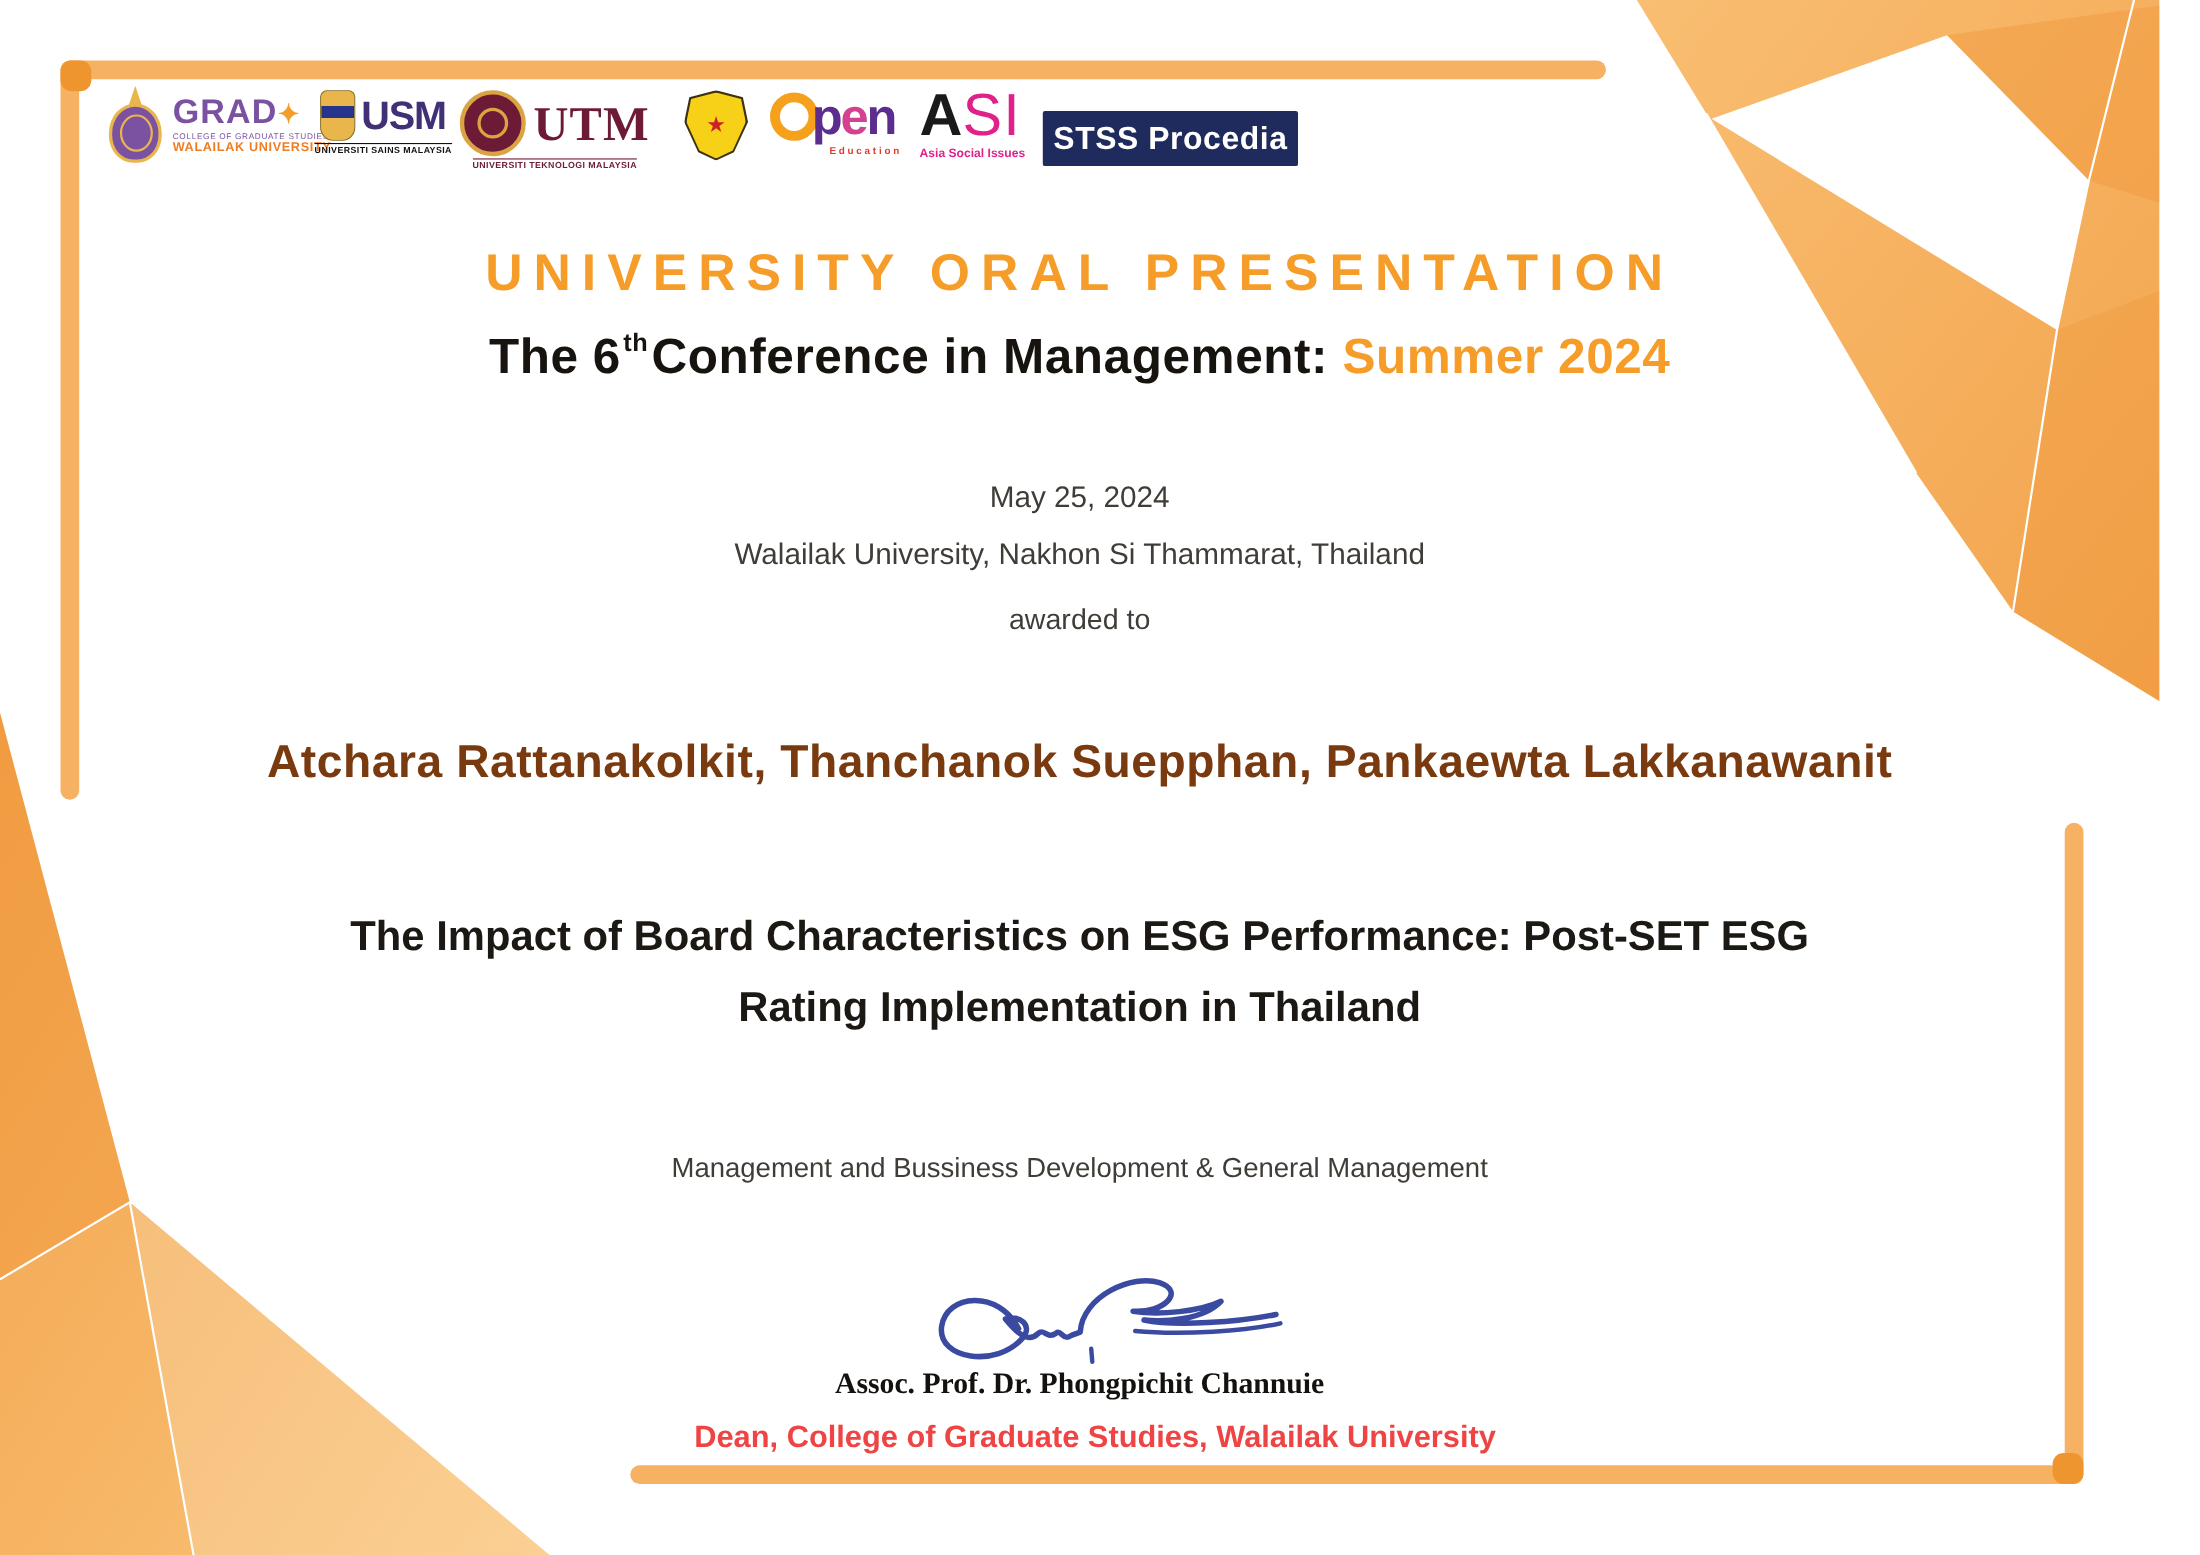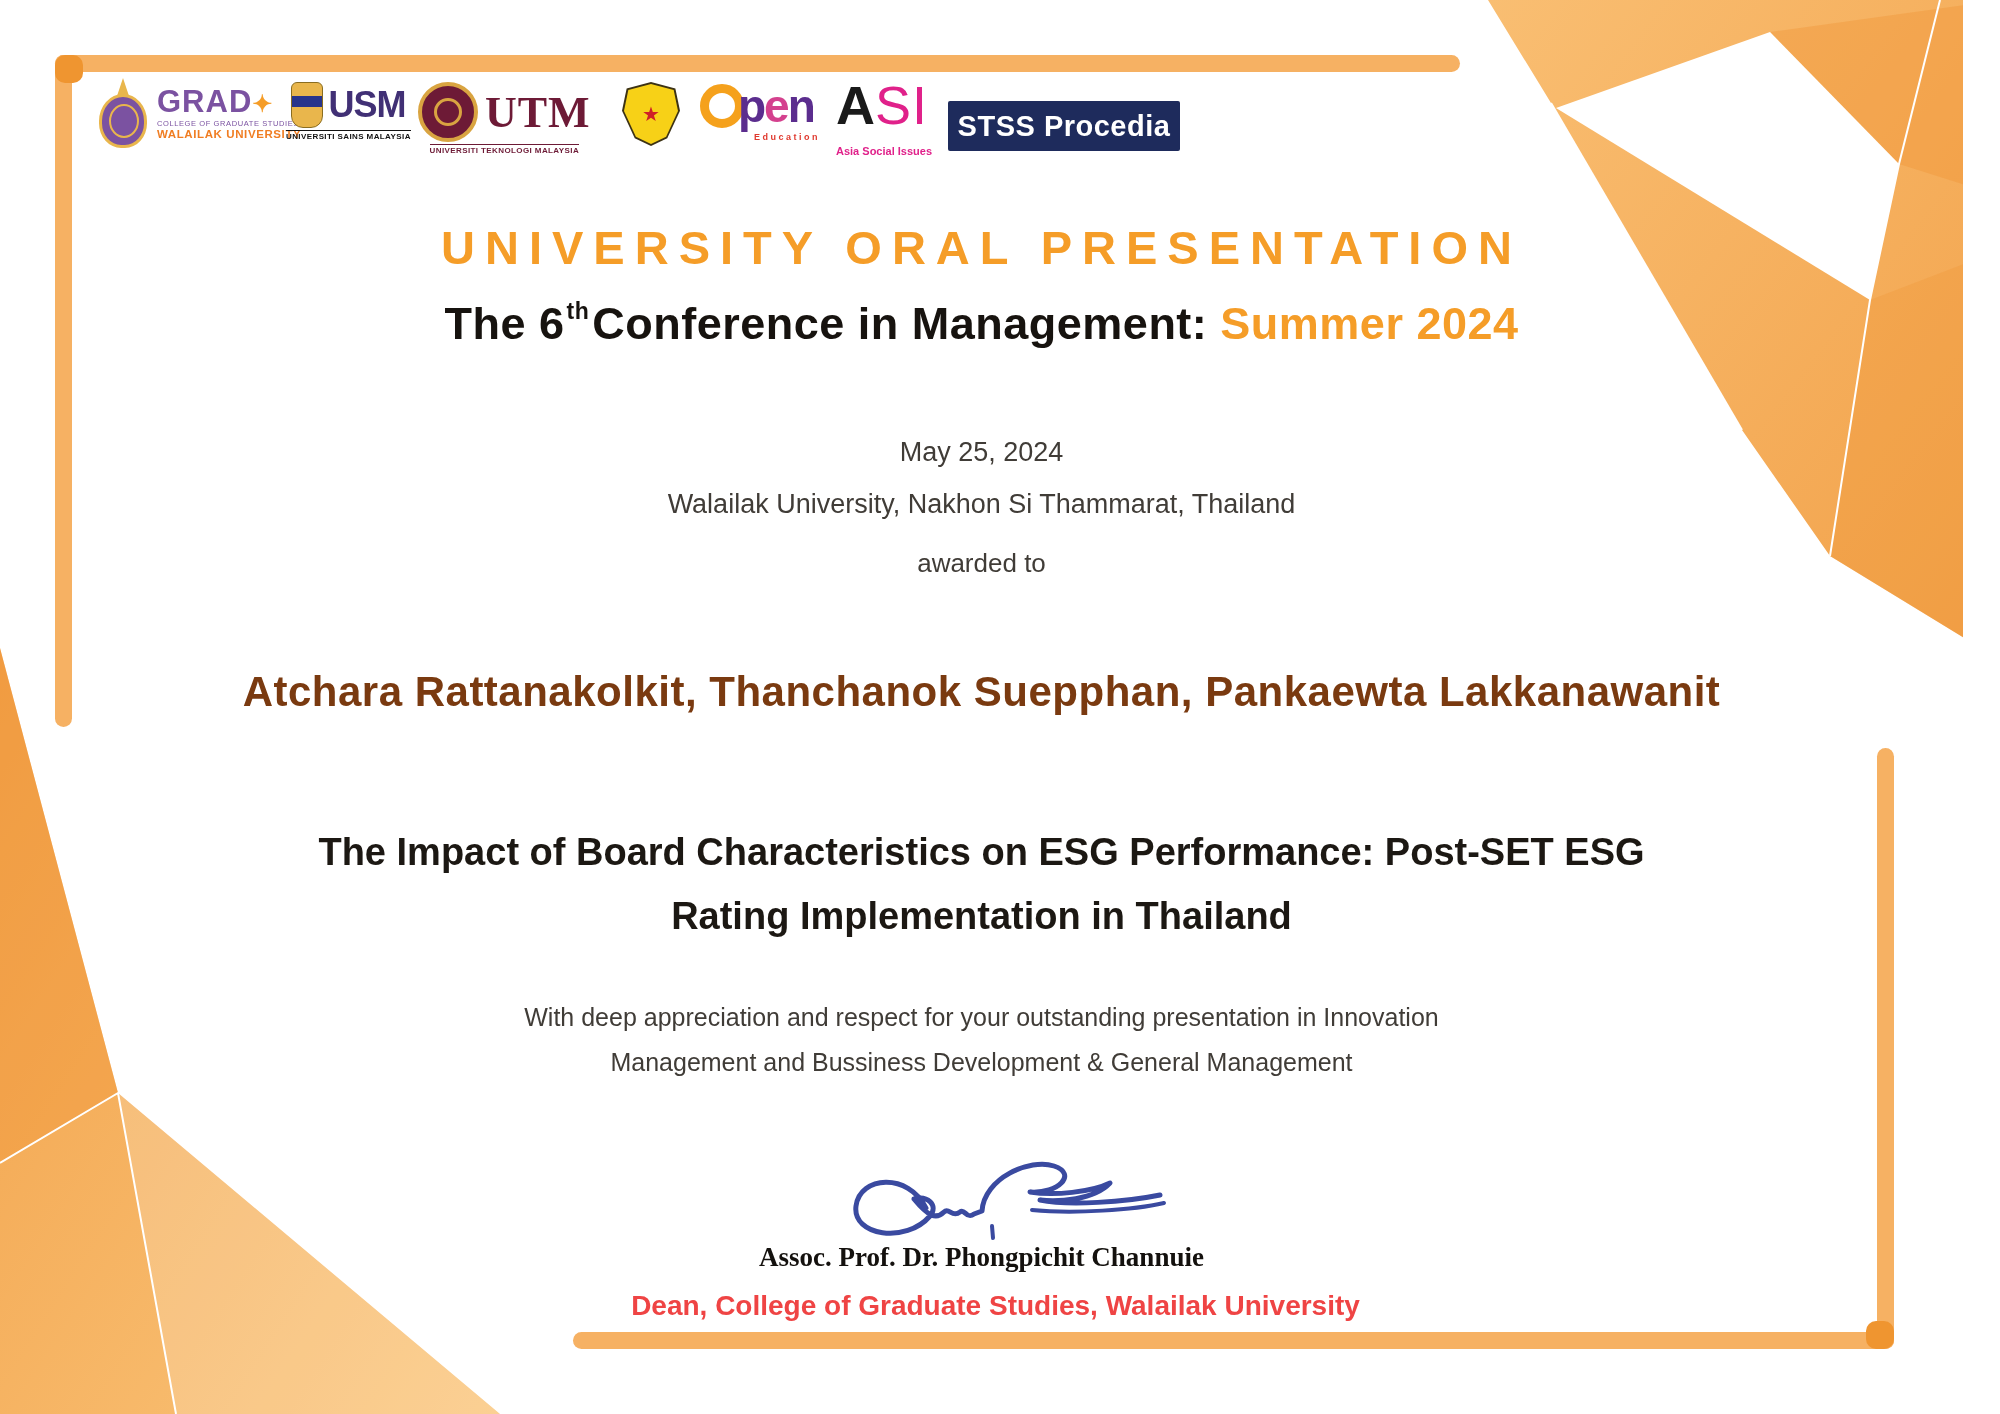--- a/index.html
+++ b/index.html
@@ -70,21 +70,21 @@
   .open-o{width:26px;height:26px;border:9px solid #F5A11C;border-radius:50%;}
   .open-p{font-size:46px;font-weight:700;color:#5B2D8E;margin-left:-6px;}
   .open-e{font-size:46px;font-weight:700;color:#D4418E;margin-left:-2px;}
   .open-n{font-size:46px;font-weight:700;color:#5B2D8E;margin-left:-2px;}
   .open-cap{font-size:9px;font-weight:700;color:#E03A2F;letter-spacing:2.5px;text-align:right;margin-top:0;}
   
   .asi{left:836px;top:78px;display:flex;flex-direction:column;}
   .asi-word{display:flex;line-height:1;}
   .asi-a{font-size:54px;font-weight:700;color:#1A1A1A;}
   .asi-si{font-size:54px;font-weight:400;color:#E0218A;letter-spacing:1px;}
-  .asi-cap{font-size:11px;font-weight:700;color:#E0218A;margin-top:13px;}
+  .asi-cap{font-size:11px;font-weight:700;color:#E0218A;margin-top:2px;}
   
   .stss{left:948px;top:101px;width:232px;height:50px;background:#1E2B5C;border-radius:2px;
       display:flex;align-items:center;justify-content:center;}
   .stss-label{color:#ffffff;font-size:29px;font-weight:700;letter-spacing:0.5px;}
 </style>
 </head>
 <body>
 
 <div id="canvas">
 
@@ -202,19 +202,18 @@
 
   <div class="txt meta date-line">May 25, 2024</div>
   <div class="txt meta venue-line">Walailak University, Nakhon Si Thammarat, Thailand</div>
   <div class="txt meta awarded-line">awarded to</div>
 
   <div class="txt recipients">Atchara Rattanakolkit, Thanchanok Suepphan, Pankaewta Lakkanawanit</div>
 
   <div class="txt paper1">The Impact of Board Characteristics on ESG Performance: Post-SET ESG</div>
   <div class="txt paper2">Rating Implementation in Thailand</div>
 
-  <div class="txt meta appre1">With deep appreciation and respect for your outstanding presentation in Innovation</div>
   <div class="txt meta appre2">Management and Bussiness Development &amp; General Management</div>
 
   <div class="txt sig-name">Assoc. Prof. Dr. Phongpichit Channuie</div>
   <div class="txt sig-title">Dean, College of Graduate Studies, Walailak University</div>
 
 </div>
 
 </body></html>

